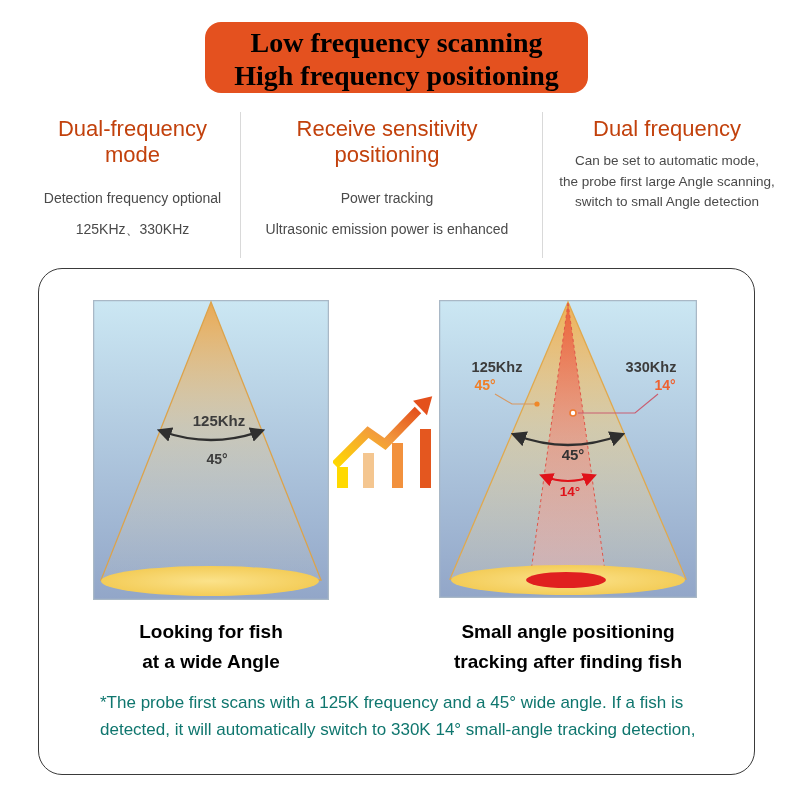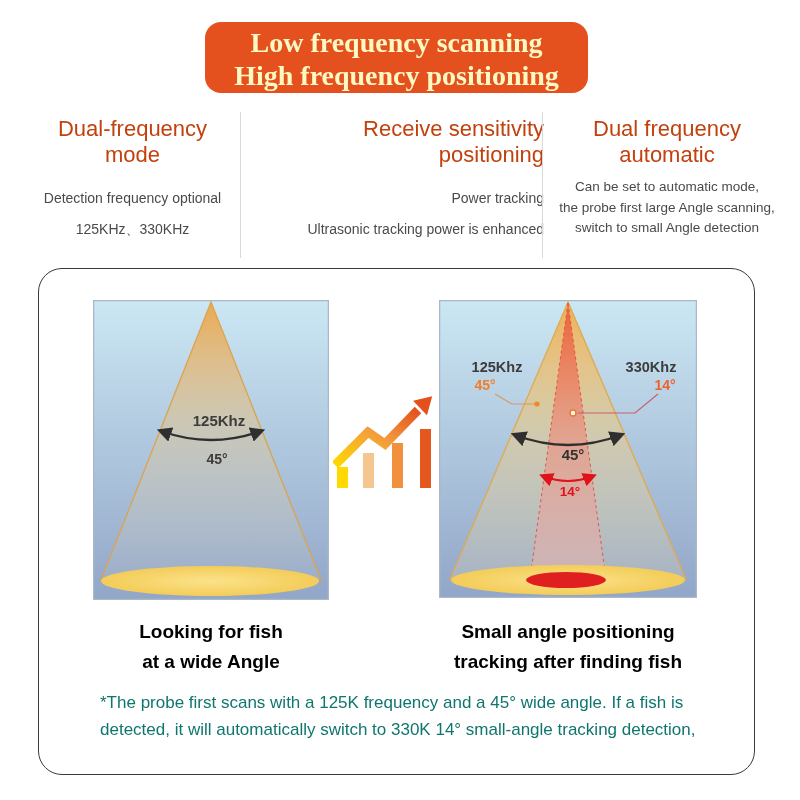--- a/index.html
+++ b/index.html
@@ -1,30 +1,30 @@
 <!DOCTYPE html>
 <html><head>
 <meta charset="utf-8">
 <style>
   html,body{margin:0;padding:0;}
   body{width:800px;height:800px;background:#ffffff;font-family:"Liberation Sans",sans-serif;position:relative;overflow:hidden;}
   .abs{position:absolute;}
 
   
   .banner{left:205px;top:22px;width:383px;height:71px;background:#e4511f;border-radius:16px;
-          color:#fef9c3;font-family:"Liberation Serif",serif;font-weight:bold;font-size:28px;
+          color:#000000;font-family:"Liberation Serif",serif;font-weight:bold;font-size:28px;
           text-align:center;line-height:33px;padding-top:3px;box-sizing:border-box;
           display:flex;flex-direction:column;justify-content:center;}
 
   
   .col{top:116px;text-align:center;}
   .col .title{color:#c2410c;font-size:22px;line-height:26px;}
   .col .body-line{color:#4a4a4a;font-size:14px;}
   #col1{left:30px;width:205px;}
-  #col2{left:256px;width:288px;text-align:right;}
+  #col2{left:243px;width:288px;}
   #col3{left:548px;width:238px;}
   #col1 .body, #col2 .body{margin-top:22px;}
   #col1 .body-line, #col2 .body-line{margin-bottom:15px;}
   #col3 .body{margin-top:9px;}
   #col3 .body-line{font-size:13.5px;line-height:20.5px;}
   .vdivider{top:112px;width:1px;height:146px;background:#d9d9d9;}
   #div1{left:240px;} #div2{left:542px;}
 
   
   .mainbox{left:38px;top:268px;width:717px;height:507px;border:1.5px solid #3a3a3a;border-radius:24px;box-sizing:border-box;}
@@ -58,28 +58,27 @@
     </div>
   </div>
 
   <div class="abs col" id="col2">
     <div class="title">
       <div>Receive sensitivity</div>
       <div>positioning</div>
     </div>
     <div class="body">
       <div class="body-line">Power tracking</div>
-      <div class="body-line">Ultrasonic tracking power is enhanced</div>
+      <div class="body-line">Ultrasonic emission power is enhanced</div>
     </div>
   </div>
 
   <div class="abs col" id="col3">
     <div class="title">
       <div>Dual frequency</div>
-      <div>automatic</div>
     </div>
     <div class="body">
       <div class="body-line">Can be set to automatic mode,</div>
       <div class="body-line">the probe first large Angle scanning,</div>
       <div class="body-line">switch to small Angle detection</div>
     </div>
   </div>
 
   <div class="abs vdivider" id="div1"></div>
   <div class="abs vdivider" id="div2"></div>

